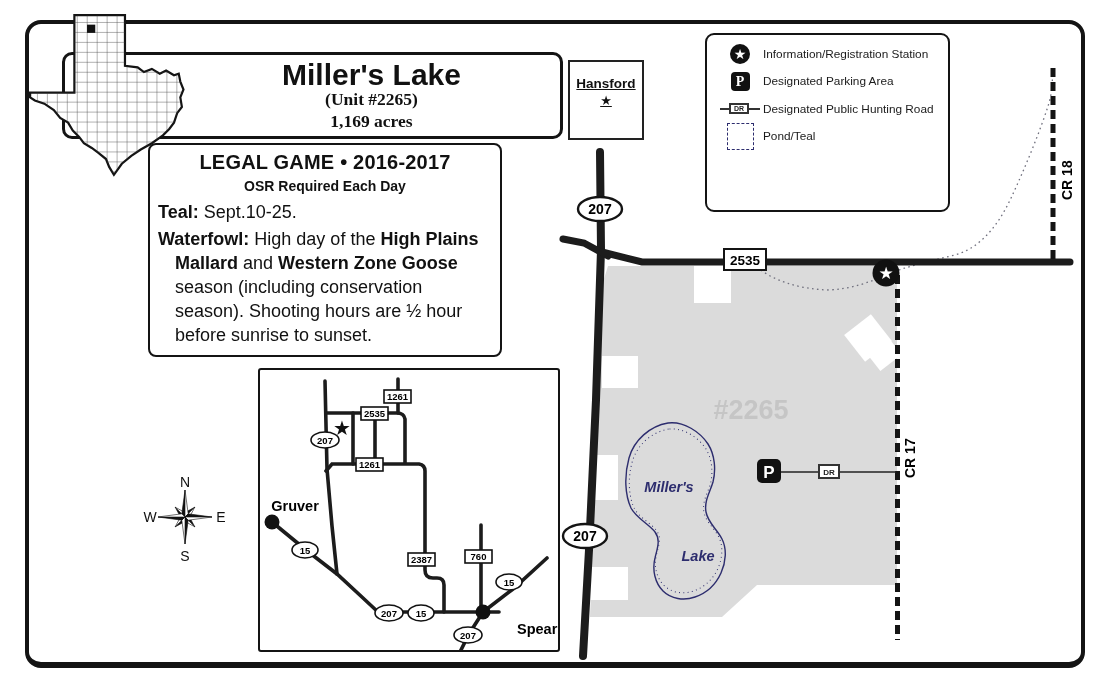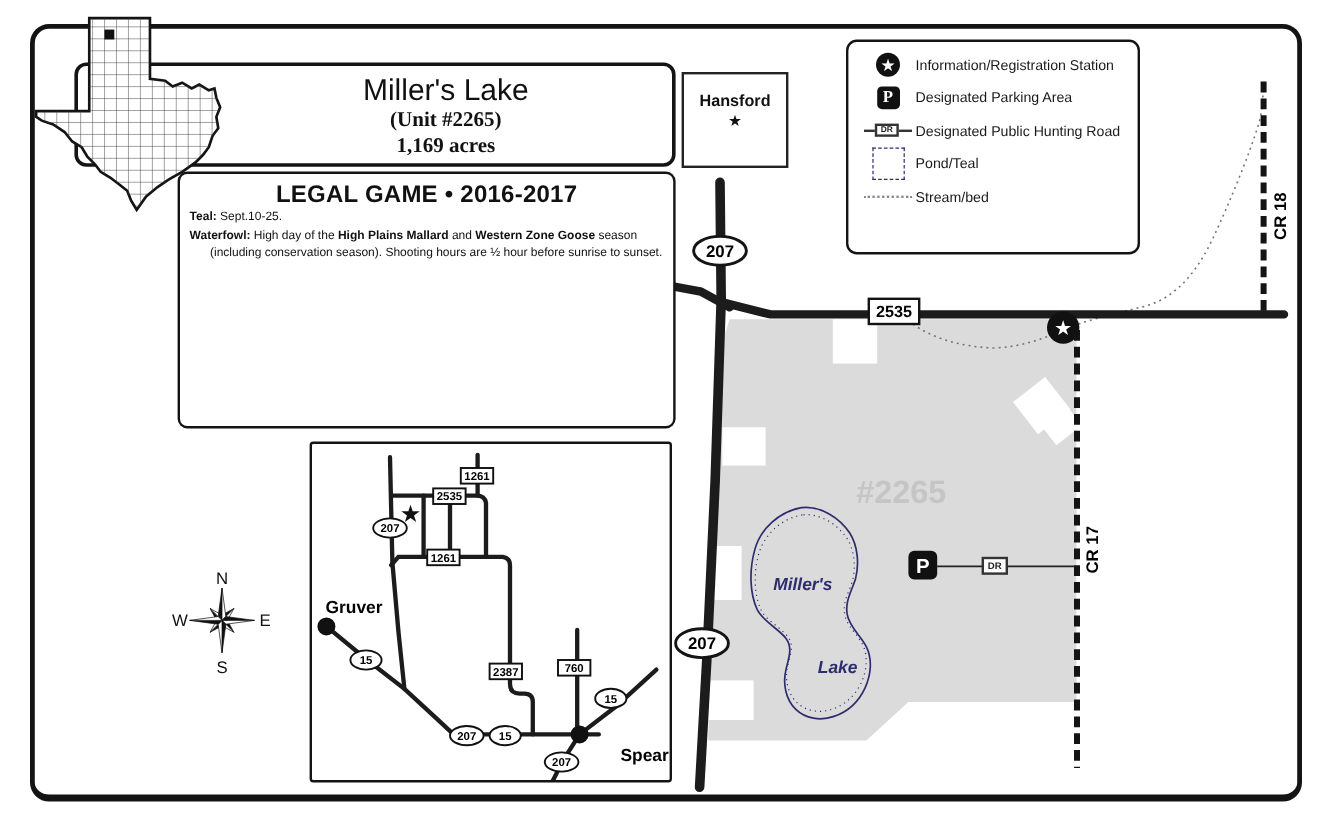--- a/index.html
+++ b/index.html
@@ -4,44 +4,44 @@
 <style>
   html,body{margin:0;padding:0;background:#fff;}
   body{width:1109px;height:695px;position:relative;font-family:"Liberation Sans",sans-serif;color:#111;overflow:hidden;}
   .stage{position:absolute;inset:0;}
   .frame{position:absolute;left:25px;top:20px;width:1060px;height:648px;border:4px solid #141414;border-bottom-width:6px;border-radius:16px;box-sizing:border-box;background:#fff;z-index:0;}
   svg text{font-family:"Liberation Sans",sans-serif;}
   .main-svg{position:absolute;left:0;top:0;z-index:1;}
   .panel{position:absolute;background:#fff;box-sizing:border-box;z-index:2;}
   
   .title-box{left:62px;top:52px;width:501px;height:87px;border:3px solid #141414;border-radius:10px;text-align:center;padding:7px 0 0 118px;}
-  .title-line1{font-size:25px;font-weight:normal;line-height:26px;}
+  .title-line1{font-size:30px;font-weight:bold;line-height:26px;}
   .title-line2,.title-line3{font-size:17.5px;font-weight:bold;line-height:22px;font-family:Liberation Serif, serif;}
   
-  .county-box{left:568px;top:60px;width:89px;height:80px;border:2px solid #222;text-align:center;padding-top:14px;}
+  .county-box{left:568px;top:60px;width:76px;height:80px;border:2px solid #222;text-align:center;padding-top:14px;text-decoration:underline;}
   .county-name{font-size:13.5px;font-weight:bold;}
   .county-star{font-size:13px;line-height:20px;}
   
   .legend-box{left:705px;top:33px;width:245px;height:179px;border:2.5px solid #141414;border-radius:9px;padding:5px 0 0 10px;}
   .legend-row{display:flex;align-items:center;height:27.5px;}
   .legend-icon-cell{width:46px;display:flex;justify-content:center;align-items:center;flex:0 0 46px;}
   .legend-label{font-size:11.8px;color:#1a1a1a;}
   .lg-star{width:20px;height:20px;border-radius:50%;background:#111;color:#fff;font-size:14px;line-height:20px;text-align:center;display:block;}
   .lg-p{width:19px;height:19px;border-radius:4px;background:#111;color:#fff;font-family:"Liberation Serif",serif;font-weight:bold;font-size:14px;line-height:19px;text-align:center;display:block;}
   .lg-area{width:26px;height:26px;background:#dbdbdb;display:block;}
   .lg-dr-wrap{position:relative;width:40px;height:12px;display:block;}
   .lg-dr-line{position:absolute;left:0;right:0;top:5px;border-top:2px solid #333;}
   .lg-dr-box{position:absolute;left:9px;top:0;width:20px;height:11px;background:#fff;border:2px solid #333;box-sizing:border-box;font-size:7px;font-weight:bold;text-align:center;line-height:7px;color:#222;}
   .lg-pond{width:25px;height:25px;background:#fff;border:1.6px dashed #2d2d6e;display:block;}
   .lg-stream{width:40px;height:0;border-top:2px dotted #8a8a96;display:block;}
   
-  .legal-box{left:148px;top:143px;width:415px;height:214px;border:2.5px solid #141414;border-radius:8px;padding:6px 8px 0 8px;}
+  .legal-box{left:148px;top:143px;width:354px;height:214px;border:2.5px solid #141414;border-radius:8px;padding:6px 8px 0 8px;}
   .legal-title{text-align:center;font-size:20px;font-weight:bold;letter-spacing:.2px;}
   .legal-subtitle{text-align:center;font-size:14px;font-weight:bold;margin-top:4px;margin-bottom:7px;}
-  .game-item{font-size:10px;line-height:1.33;padding-left:17px;text-indent:-17px;margin-bottom:3px;}
+  .game-item{font-size:18px;line-height:1.33;padding-left:17px;text-indent:-17px;margin-bottom:3px;}
   
   .inset-box{left:258px;top:368px;width:302px;height:284px;border:2px solid #141414;border-radius:3px;padding:0;}
   .compass-svg{position:absolute;left:139px;top:472px;z-index:2;}
   .texas-svg{position:absolute;left:24px;top:12px;z-index:3;}
 </style>
 </head>
 <body>
 
 <div class="stage">
 
@@ -150,30 +150,25 @@
         </span>
       </span>
       <span class="legend-label">Designated Public Hunting Road</span>
     </div>
     <div class="legend-row">
       <span class="legend-icon-cell">
           <span class="lg-pond"></span>
         </span>
       <span class="legend-label">Pond/Teal</span>
     </div>
-    <div class="legend-row">
-      <span class="legend-icon-cell">
-          <span class="lg-stream"></span>
-        </span>
-      <span class="legend-label">Stream/bed</span>
-    </div>
   </div>
 
   <div class="panel legal-box">
     <div class="legal-title">LEGAL GAME • 2016-2017</div>
+    <div class="legal-subtitle">OSR Required Each Day</div>
     <div id="game-list">
         <div class="game-item"><b>Teal:</b><span> Sept.10-25.</span></div>
         <div class="game-item"><b>Waterfowl:</b><span> High day of the </span><b>High Plains Mallard</b><span> and </span><b>Western Zone Goose</b><span> season (including conservation season). Shooting hours are ½ hour before sunrise to sunset.</span></div>
       </div>
   </div>
 
   <svg class="compass-svg" width="92" height="96" viewBox="138 472 92 96">
     <g stroke="#111" stroke-width="0.6">
 
       <polygon points="193.9,507.1 184,512.5 184,517" fill="#111"></polygon>

